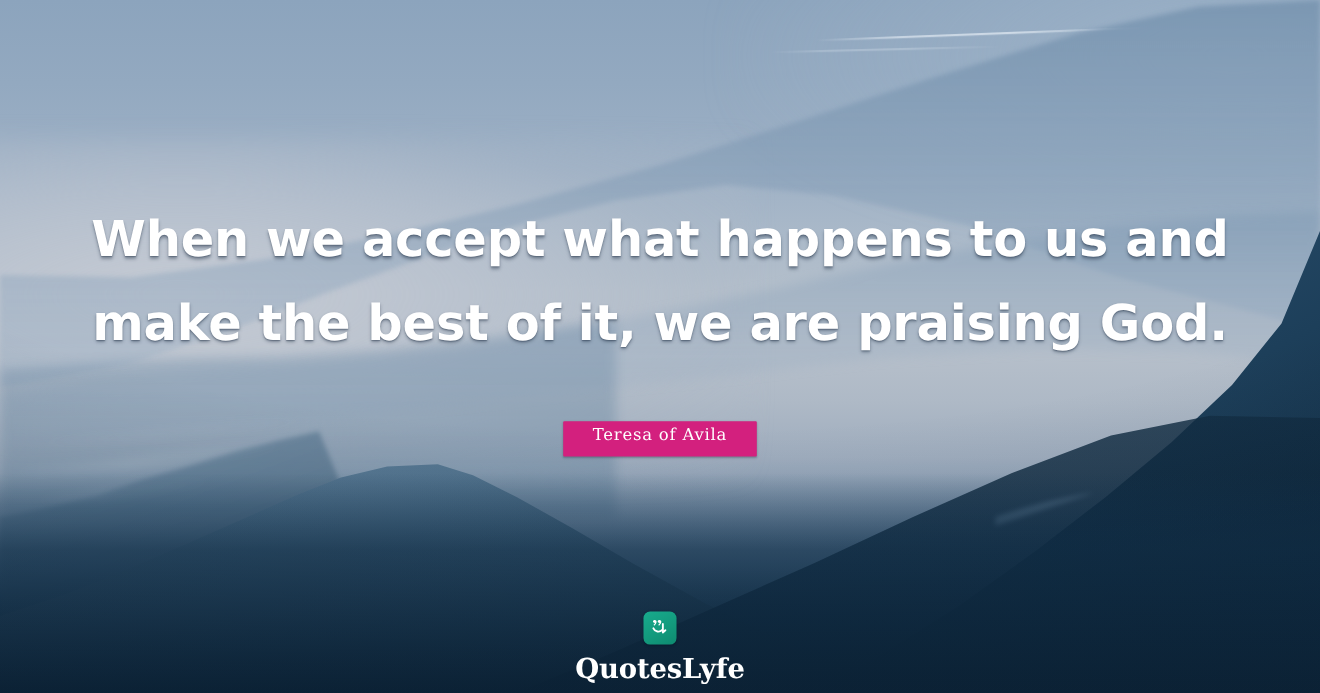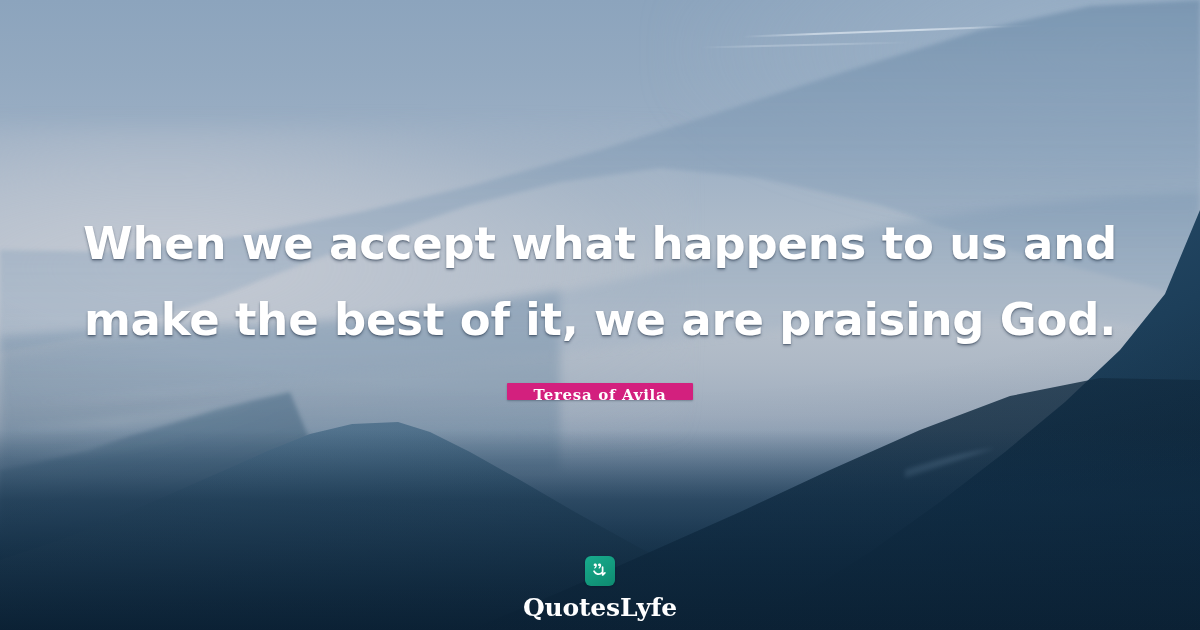--- a/index.html
+++ b/index.html
@@ -80,21 +80,21 @@
   .ridge {
     position: absolute;
     left: 0; top: 0; width: 100%; height: 100%;
   }
   .ridge svg { display:block; width:100%; height:100%; }
 
   
   .quote-wrap {
     position: absolute;
     left: 0; right: 0;
-    top: 206px;
+    top: 180px;
     text-align: center;
     padding: 0 56px;
   }
   .quote-text {
     margin: 0;
     font-family: "DejaVu Sans", sans-serif;
     font-weight: 700;
     font-size: 45px;
     line-height: 76px;
     letter-spacing: -0.2px;
@@ -112,24 +112,24 @@
     top: 383px;
     text-align: center;
     line-height: 0;
   }
   .author-badge {
     display: inline-block;
     background: #d3207e;
     color: #ffffff;
     font-family: "DejaVu Serif", serif;
     font-size: 15px;
-    font-weight: 700;
+    font-weight: 400;
     letter-spacing: 0.7px;
     line-height: 24px;
-    height: 17px;
+    height: 32px;
     padding: 0 27px;
     border-radius: 1px;
     white-space: nowrap;
     box-shadow: 0 1px 2px rgba(10,28,44,0.30);
   }
 
   
   .brand {
     position: absolute;
     left: 0; right: 0;

